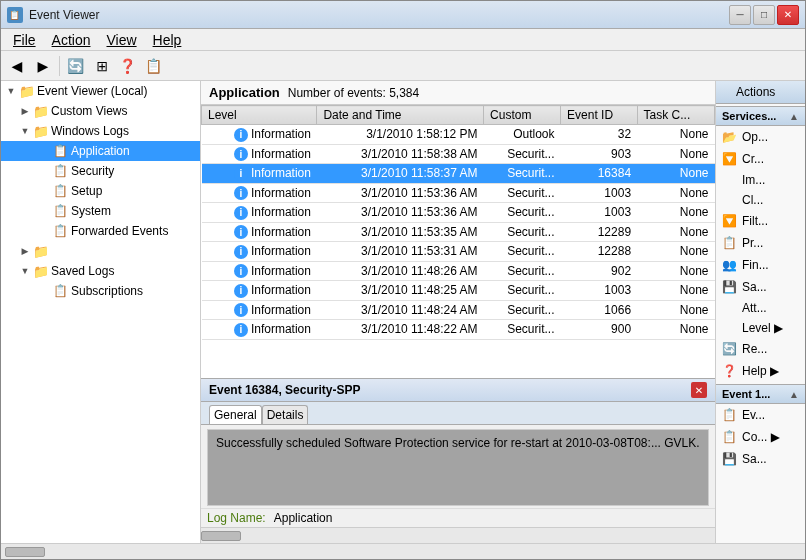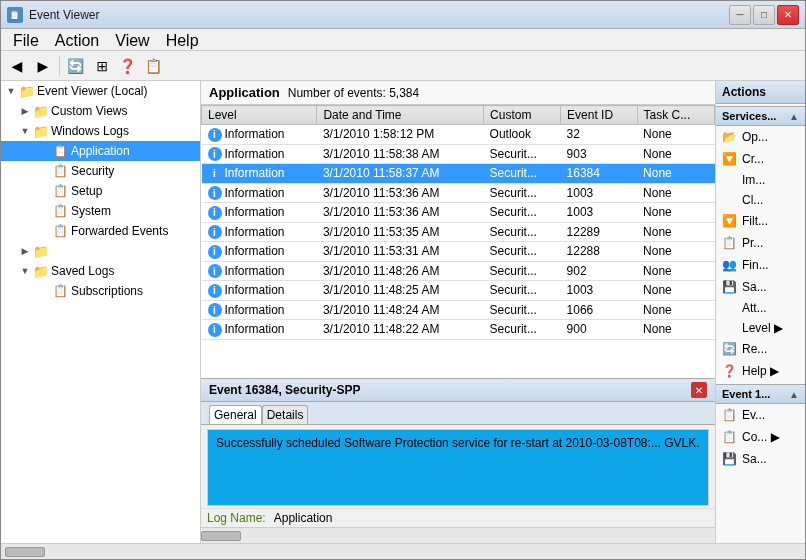--- a/index.html
+++ b/index.html
@@ -60,22 +60,23 @@
     .menu-bar {
       background: #f0f0f0;
       display: flex;
       padding: 2px 4px;
       border-bottom: 1px solid #ccc;
       height: 22px;
     }
     .menu-item {
       padding: 1px 8px;
       cursor: pointer;
-      font-size: 16px;
+      font-size: 14px;
       color: #000;
+      text-decoration: underline;
     }
     
     .toolbar {
       background: #f0f0f0;
       display: flex;
       align-items: center;
       padding: 2px 4px;
       border-bottom: 1px solid #ccc;
       height: 30px;
       gap: 2px;
@@ -174,20 +175,21 @@
       position: sticky;
       top: 0;
       white-space: nowrap;
     }
     table.events-table td {
       border-bottom: 1px solid #e0e0e0;
       padding: 2px 6px;
       font-size: 12px;
       white-space: nowrap;
       overflow: hidden;
+      text-align: right;
     }
     table.events-table tr.selected td { background: #3399ff; color: white; }
     .info-icon {
       display: inline-flex;
       align-items: center;
       justify-content: center;
       width: 14px; height: 14px;
       border-radius: 50%;
       background: #3399ff;
       color: white;
@@ -249,21 +251,21 @@
     .detail-body {
       flex: 1;
       overflow: hidden;
       display: flex;
       flex-direction: column;
     }
     .detail-text-area {
       flex: 1;
       overflow-y: auto;
       padding: 6px 8px;
-      background: #0ea5e9;
+      background: #a3a3a3;
       font-size: 12px;
       color: #000;
       border: 1px solid #ccc;
       margin: 4px 6px 2px 6px;
     }
     .detail-footer-row {
       display: flex;
       align-items: center;
       padding: 2px 6px;
       border-top: 1px solid #ddd;
@@ -286,23 +288,23 @@
     }
     
     .right-panel {
       width: 90px;
       border-left: 1px solid #ccc;
       background: #f8f8f8;
       overflow-y: auto;
     }
     .actions-header {
       background: linear-gradient(to bottom, #dce8f4, #c0d4e8);
-      padding: 4px 6px;
-      font-size: 12px;
-      font-weight: bold;
+      padding: 4px 20px;
+      font-size: 12px;
+      font-weight: normal;
       border-bottom: 1px solid #aaa;
       display: flex;
       align-items: center;
       justify-content: space-between;
     }
     .actions-section-header {
       background: linear-gradient(to bottom, #dce8f4, #c0d4e8);
       padding: 3px 6px;
       font-size: 11px;
       font-weight: bold;

